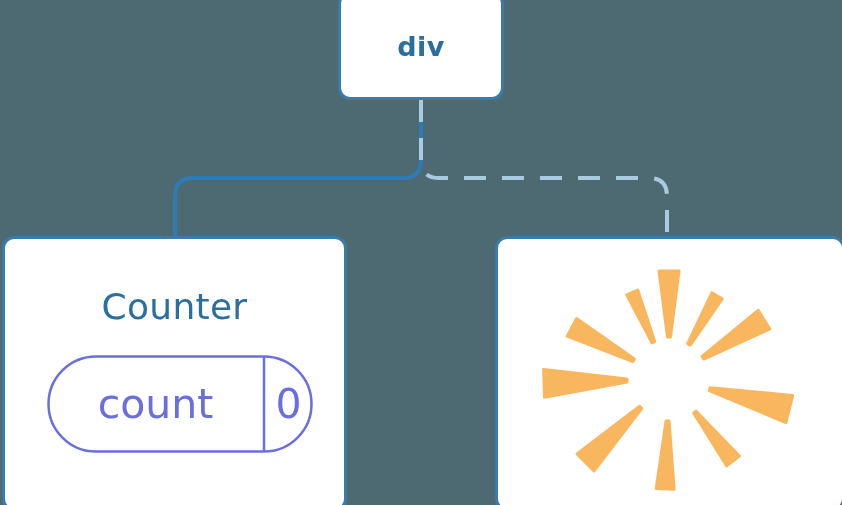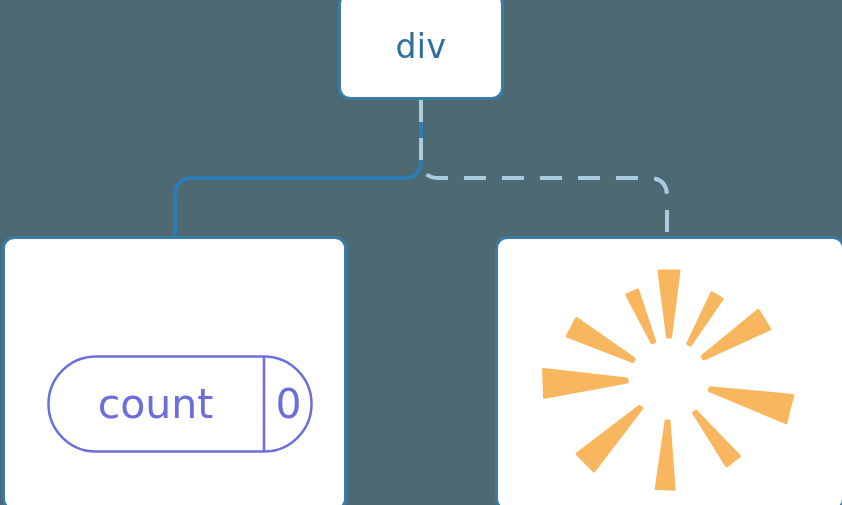--- a/index.html
+++ b/index.html
@@ -45,22 +45,22 @@
     left: 338px;
     top: -8px;
     width: 166px;
     height: 108px;
     display: flex;
     align-items: center;
     justify-content: center;
   }
   .node-title-sm {
     color: #2a6f9e;
-    font-size: 33px;
-    font-weight: 400;
+    font-size: 27px;
+    font-weight: 700;
     letter-spacing: 0.5px;
     line-height: 1;
     text-align: right;
   }
 
   #card-counter {
     left: 2px;
     top: 236px;
     width: 345px;
     height: 275px;
@@ -126,20 +126,21 @@
     <path d="M 421 100 L 421 160 Q 421 178 403 178 L 193 178 Q 175 178 175 196 L 175 240" fill="none" stroke="#2e7cb5" stroke-width="4" stroke-linecap="butt"></path>
 
     <path d="M 421 100 L 421 160 Q 421 178 439 178 L 649 178 Q 667 178 667 196 L 667 240" fill="none" stroke="#a8cbe0" stroke-width="4" stroke-linecap="butt" stroke-dasharray="22 16"></path>
   </svg>
 
   <div class="card" id="card-div">
     <span class="node-title-sm">div</span>
   </div>
 
   <div class="card" id="card-counter">
+    <div class="node-title">Counter</div>
 
     <div class="prop-pill">
       <svg viewBox="0 0 266 98" width="266" height="98">
         <rect x="1.5" y="1.5" width="263" height="95" rx="47.5" ry="47.5" fill="none" stroke="#6b6fdd" stroke-width="2.5"></rect>
         <line x1="217" y1="1.5" x2="217" y2="96.5" stroke="#6b6fdd" stroke-width="2.5"></line>
       </svg>
       <div class="prop-key">count</div>
       <div class="prop-val">0</div>
     </div>
   </div>

